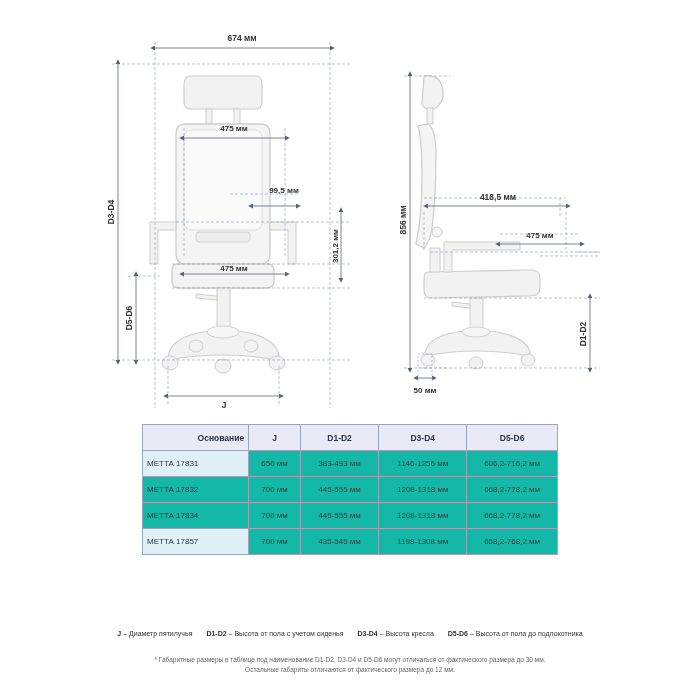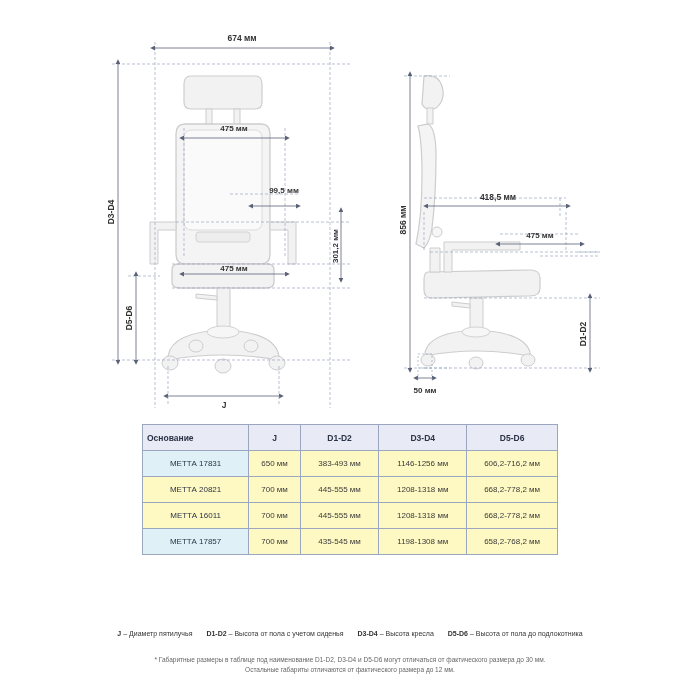--- a/index.html
+++ b/index.html
@@ -54,28 +54,28 @@
     vertical-align: middle;
     white-space: nowrap;
   }
   table.spec thead th {
     background: #e8ebf5;
     font-weight: bold;
     font-size: 8.5px;
     color: #2b3346;
   }
   table.spec thead th.first {
+    text-align: right;
+  }
+  table.spec tbody td {
+    background: #14b8a6;
+    color: #3a3a3a;
+  }
+  table.spec tbody td.name {
     text-align: left;
-  }
-  table.spec tbody td {
-    background: #fef9c3;
-    color: #3a3a3a;
-  }
-  table.spec tbody td.name {
-    text-align: center;
     color: #2b3346;
   }
   table.spec tbody tr:first-child td.name,
   table.spec tbody tr:last-child td.name {
     background: #dff1f7;
   }
 
   
   .legend {
     position: absolute;
@@ -300,28 +300,28 @@
       </thead>
       <tbody>
         <tr>
           <td class="name">МЕТТА 17831</td>
           <td>650 мм</td>
           <td>383-493 мм</td>
           <td>1146-1256 мм</td>
           <td>606,2-716,2 мм</td>
         </tr>
         <tr>
-          <td class="name">МЕТТА 20821</td>
+          <td class="name">МЕТТА 17832</td>
           <td>700 мм</td>
           <td>445-555 мм</td>
           <td>1208-1318 мм</td>
           <td>668,2-778,2 мм</td>
         </tr>
         <tr>
-          <td class="name">МЕТТА 16011</td>
+          <td class="name">МЕТТА 17834</td>
           <td>700 мм</td>
           <td>445-555 мм</td>
           <td>1208-1318 мм</td>
           <td>668,2-778,2 мм</td>
         </tr>
         <tr>
           <td class="name">МЕТТА 17857</td>
           <td>700 мм</td>
           <td>435-545 мм</td>
           <td>1198-1308 мм</td>

